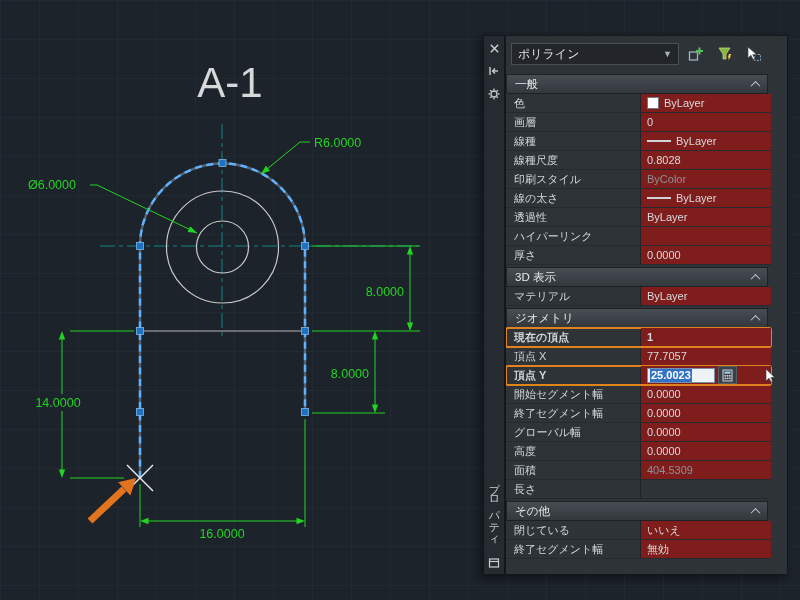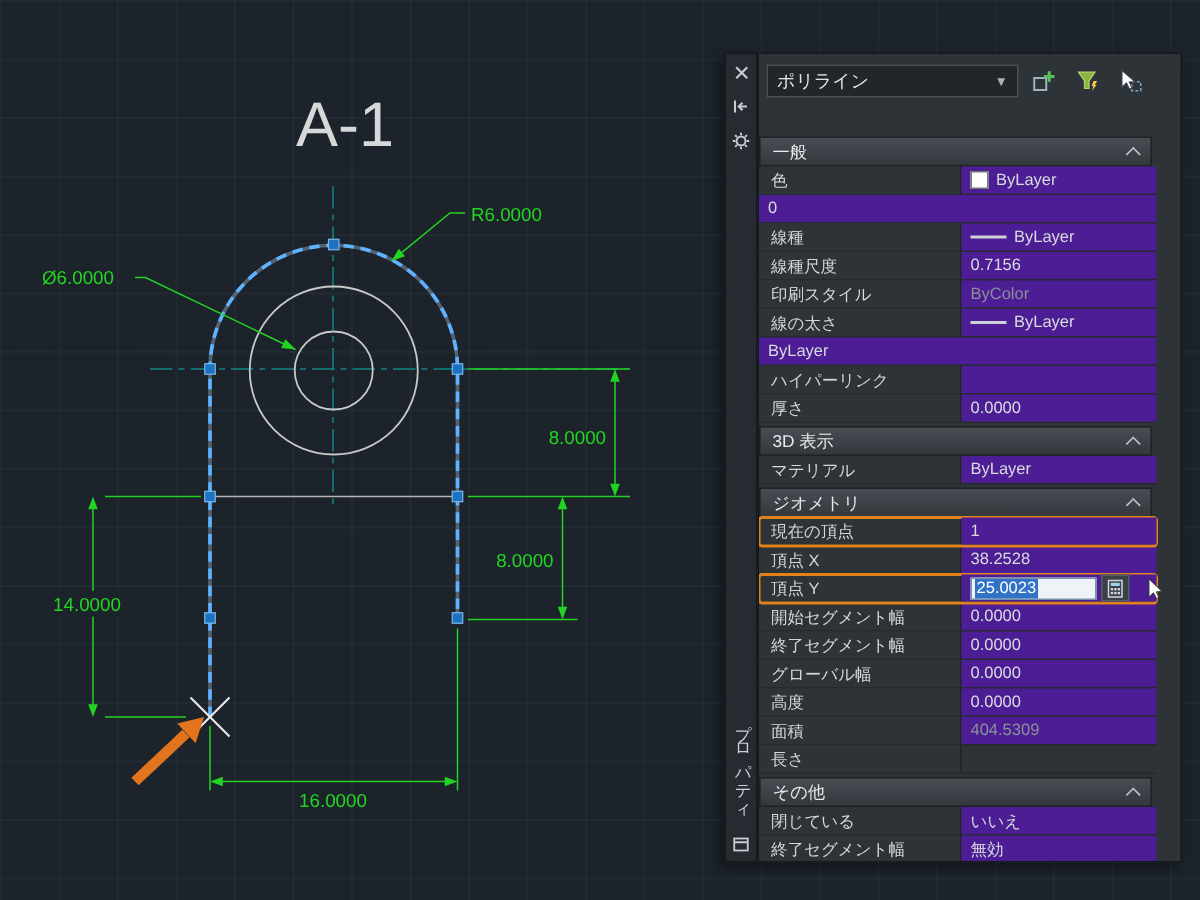--- a/index.html
+++ b/index.html
@@ -30,21 +30,21 @@
     padding-top:5px; gap:9px; box-sizing:border-box;
   }
   .strip .sicon { width:14px; height:14px; display:flex; align-items:center; justify-content:center; cursor:pointer; }
   .vtitle {
     margin-top:auto; margin-bottom:4px;
     writing-mode:vertical-rl; text-orientation:upright;
     color:#ccd1d6; font-size:11px; letter-spacing:1px; line-height:1;
   }
   .pbody {
     flex:1; background:#2e3338; border:1px solid #15181b;
-    display:flex; flex-direction:column; box-sizing:border-box;gap:17px;
+    display:flex; flex-direction:column; box-sizing:border-box;
   }
   .ptop { height:36px; flex:0 0 36px; display:flex; align-items:center; padding:0 5px; gap:5px; }
   .dropdown {
     width:168px; height:22px; background:#22262b; border:1px solid #4a5056;
     display:flex; align-items:center; padding:0 6px; box-sizing:border-box;
     color:#e2e5e8; font-size:12px; cursor:pointer;
   }
   .dd-chev { margin-left:auto; color:#aab1b8; font-size:9px; }
   .icon-btn { width:22px; height:22px; display:flex; align-items:center; justify-content:center; cursor:pointer; border:1px solid transparent; }
 
@@ -61,30 +61,30 @@
     border-right:1.6px solid #c2c7cc; border-bottom:1.6px solid #c2c7cc;
     transform:rotate(225deg) translate(-1px,-1px);
   }
   .prow { display:flex; height:19px; margin-right:16px; border-bottom:1px solid #26292d; box-sizing:border-box; }
   .plabel {
     width:135px; flex:0 0 135px; background:#2e3338; color:#d4d8db; font-size:11px;
     display:flex; align-items:center; padding-left:8px; box-sizing:border-box;
     border-right:1px solid #1f2226; white-space:nowrap; overflow:hidden;
   }
   .pvalue {
-    flex:1; background:#4c1d95; color:#d8dbde; font-size:11px;
+    flex:1; background:#7f1d1d; color:#d8dbde; font-size:11px;
     display:flex; align-items:center; padding:0 3px 0 6px; position:relative; cursor:default;
     white-space:nowrap; overflow:visible;
   }
   .pvalue.muted { color:#8b9197;align-items:center; }
   .swatch { width:10px; height:10px; background:#ffffff; border:1px solid #71777d; margin-right:5px; flex:0 0 auto; }
   .lineswatch { width:24px; height:0; border-top:2px solid #cfd3d7; margin-right:5px; flex:0 0 auto; }
-  .callout { outline:2px solid #e0821e; outline-offset:-1px; border-radius:2px; position:relative; z-index:2; }
+  .callout { outline:2px solid #e0821e; outline-offset:-1px; border-radius:2px; position:relative; z-index:2;font-weight:bold; }
   .editbox {
-    width:84px; height:15px; background:#eef3f8; border:1px solid #7a90a8;
+    width:68px; height:15px; background:#eef3f8; border:1px solid #7a90a8;
     display:flex; align-items:center; padding:0 2px; box-sizing:border-box; cursor:text;
   }
   .seltext { background:#2f72c6; color:#ffffff; font-size:11px; line-height:13px; padding:0 1px; }
   .calc-btn {
     width:17px; height:16px; margin-left:3px; background:#3a4046; border:1px solid #565d64;
     display:flex; align-items:center; justify-content:center; cursor:pointer; flex:0 0 auto;
   }
   .cursor-float { position:absolute; right:-4px; top:3px; z-index:3; pointer-events:none; }
 </style>
 </head>
@@ -258,51 +258,53 @@
             <span class="sec-chev"></span>
           </div>
           <div class="prow">
             <div class="plabel">色</div>
             <div class="pvalue">
               <span class="swatch"></span>
               <span>ByLayer</span>
             </div>
           </div>
           <div class="prow">
+            <div class="plabel">画層</div>
             <div class="pvalue">
               <span>0</span>
             </div>
           </div>
           <div class="prow">
             <div class="plabel">線種</div>
             <div class="pvalue">
               <span class="lineswatch"></span>
               <span>ByLayer</span>
             </div>
           </div>
           <div class="prow">
             <div class="plabel">線種尺度</div>
             <div class="pvalue">
-              <span>0.7156</span>
+              <span>0.8028</span>
             </div>
           </div>
           <div class="prow">
             <div class="plabel">印刷スタイル</div>
             <div class="pvalue muted">
               <span>ByColor</span>
             </div>
           </div>
           <div class="prow">
             <div class="plabel">線の太さ</div>
             <div class="pvalue">
               <span class="lineswatch"></span>
               <span>ByLayer</span>
             </div>
           </div>
           <div class="prow">
+            <div class="plabel">透過性</div>
             <div class="pvalue">
               <span>ByLayer</span>
             </div>
           </div>
           <div class="prow">
             <div class="plabel">ハイパーリンク</div>
             <div class="pvalue">
               <span></span>
             </div>
           </div>
@@ -328,21 +330,21 @@
           </div>
           <div class="prow callout">
             <div class="plabel">現在の頂点</div>
             <div class="pvalue">
               <span>1</span>
             </div>
           </div>
           <div class="prow">
             <div class="plabel">頂点 X</div>
             <div class="pvalue">
-              <span>38.2528</span>
+              <span>77.7057</span>
             </div>
           </div>
           <div class="prow callout">
             <div class="plabel">頂点 Y</div>
             <div class="pvalue">
               <div class="editbox">
                 <span class="seltext">25.0023</span>
               </div>
               <span class="calc-btn">
                 <svg width="11" height="13" viewBox="0 0 11 13">

